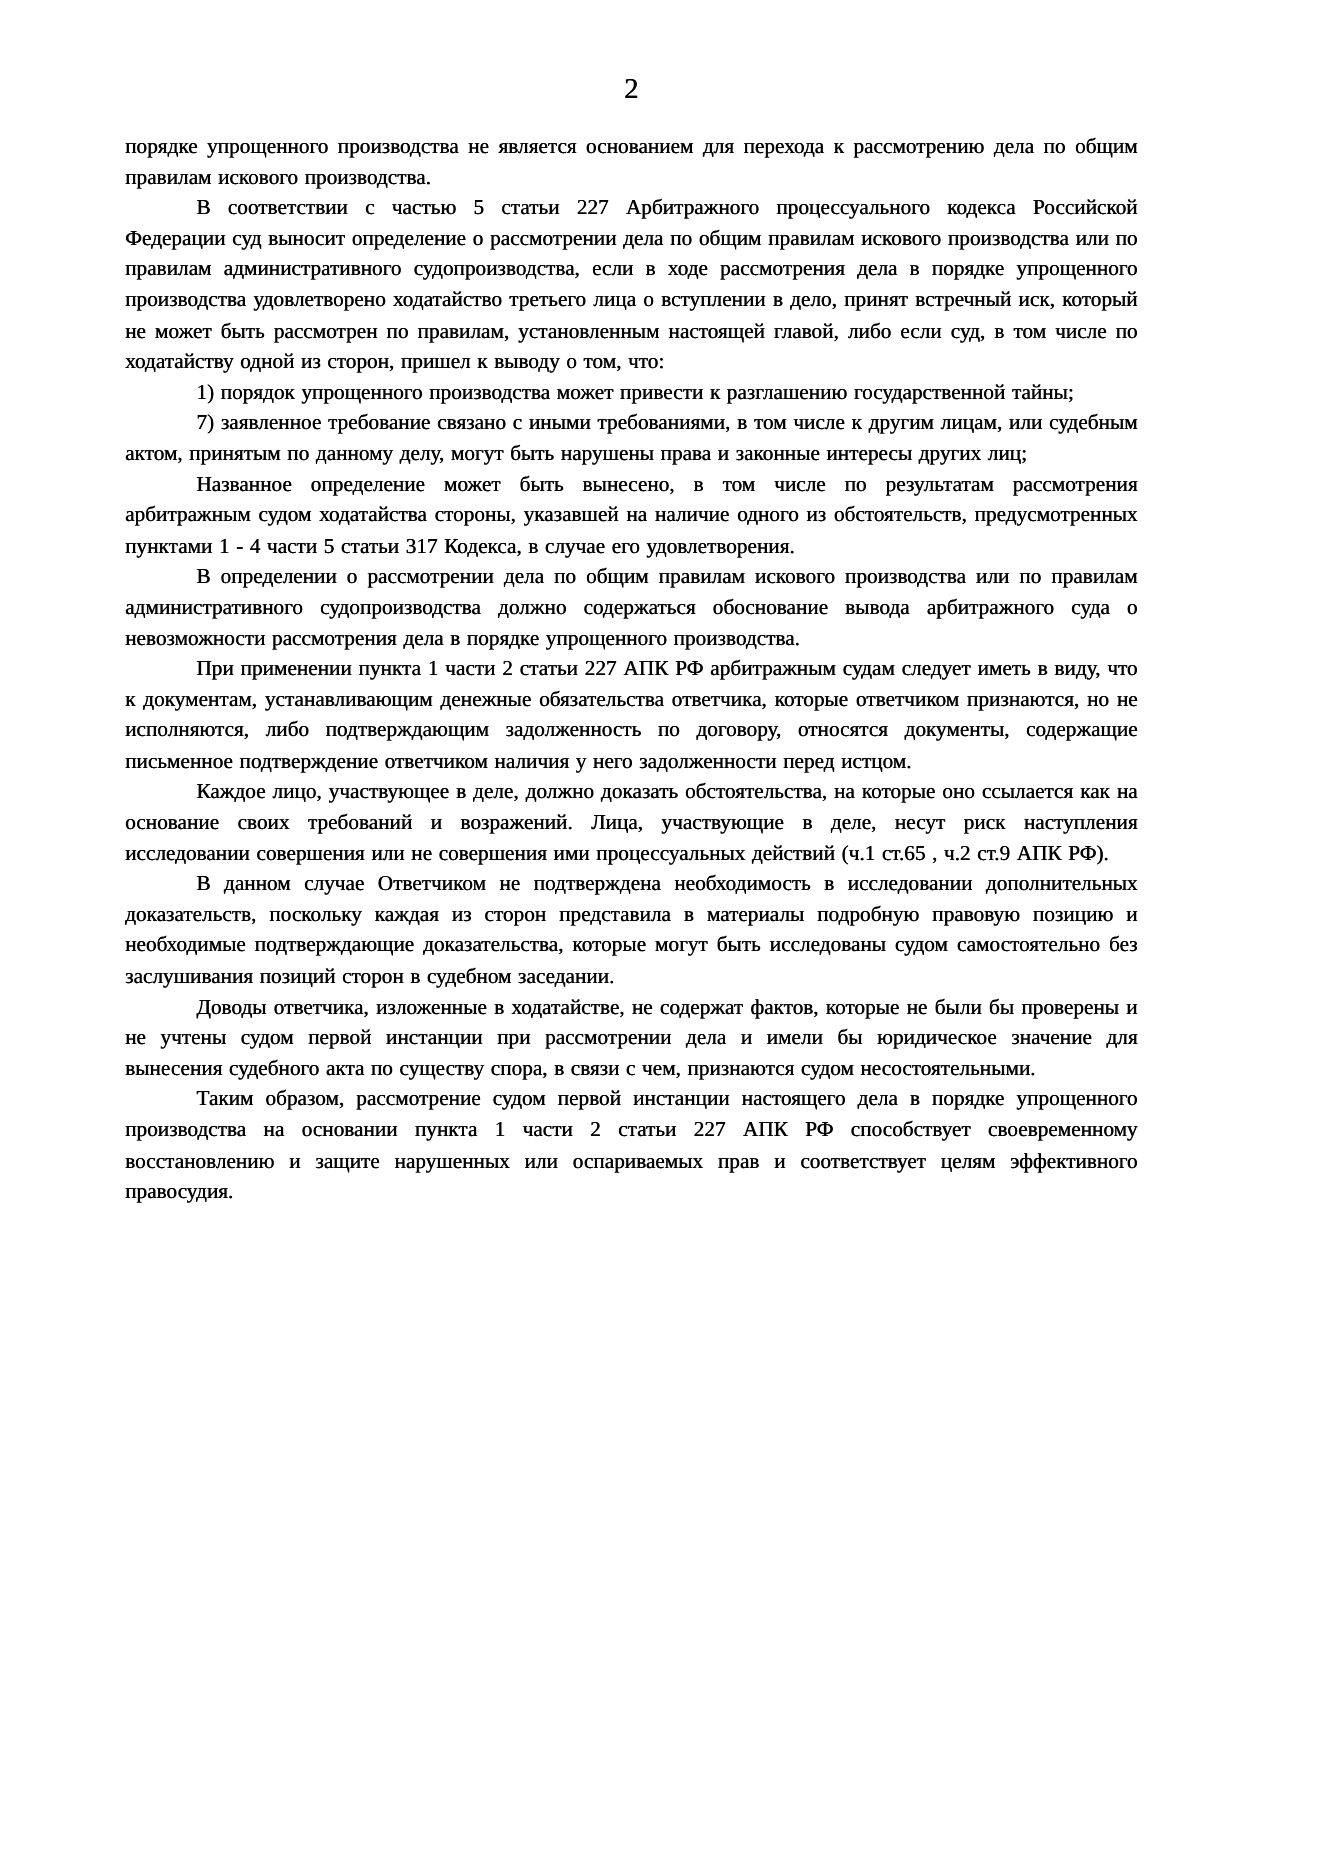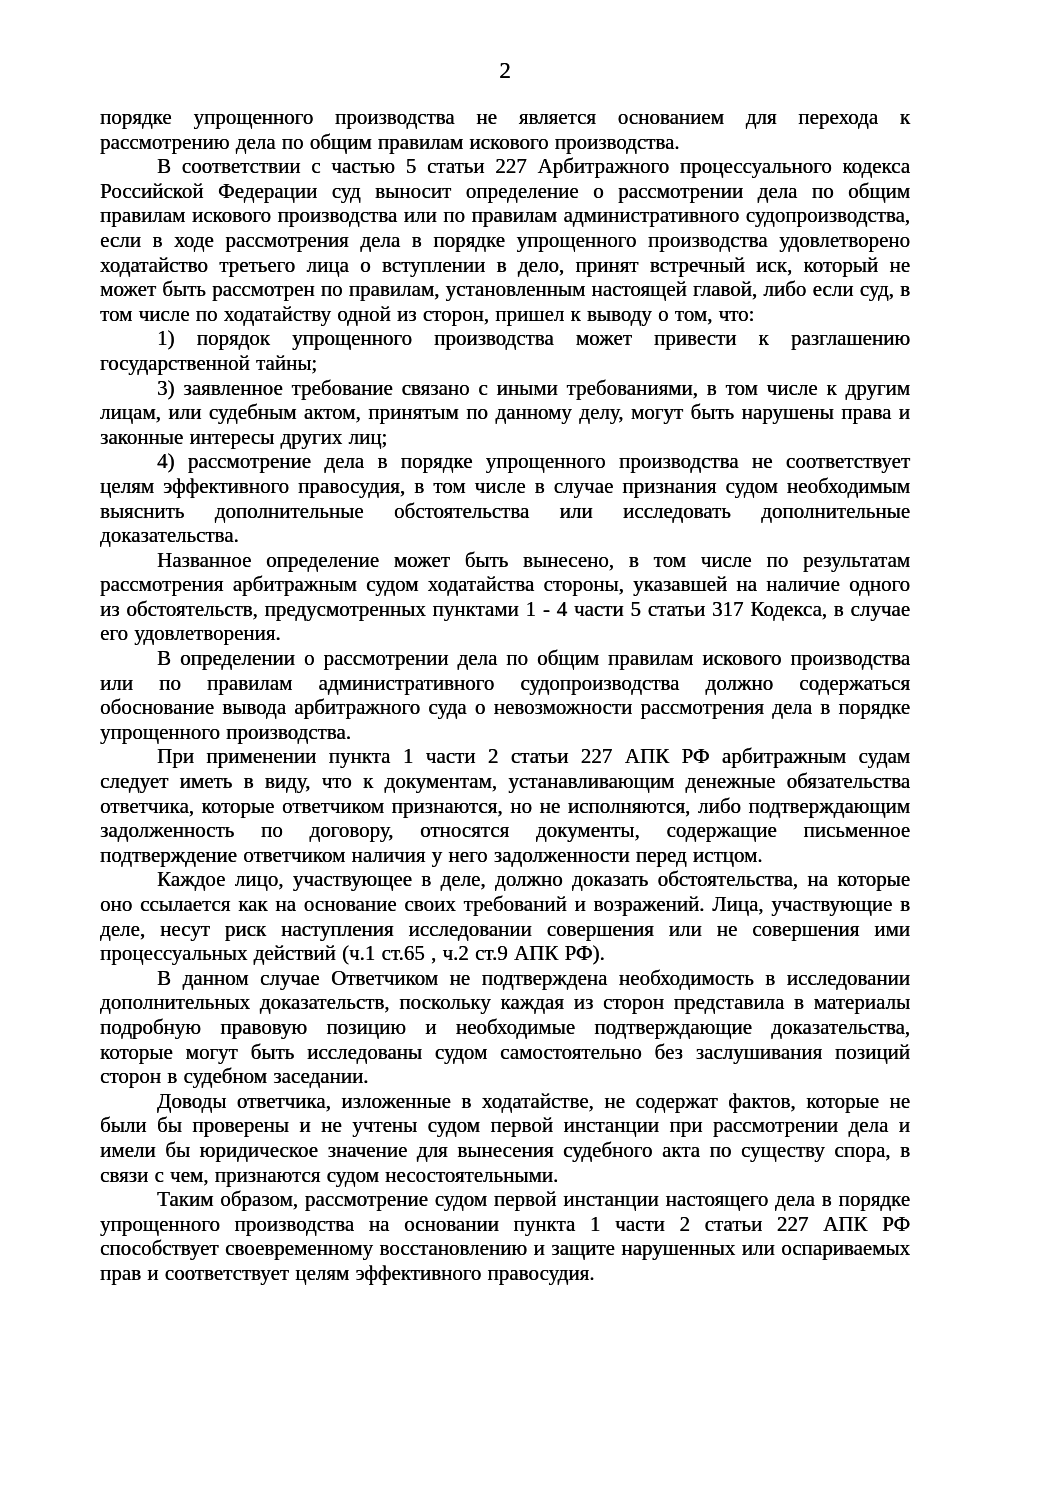--- a/index.html
+++ b/index.html
@@ -25,21 +25,21 @@
     text-align: center;
     font-size: 23px;
     line-height: 28px;
     margin-bottom: 20px;
     color: #000000;
     
     text-shadow: 0.35px 0 0 #000;
   }
   .doc-body p.para {
     margin: 0;
-    font-size: 21px;
+    font-size: 17px;
     line-height: 24.6px;
     text-align: justify;
     text-align-last: left;
     text-indent: 57px;
     word-spacing: 1px;
     text-shadow: 0.35px 0 0 #000; 
   }
   .doc-body p.para.no-indent {
     text-indent: 0;
   }
@@ -50,22 +50,21 @@
 </style>
 </head>
 <body>
 
 <div class="page">
   <div class="page-number">2</div>
   <div class="doc-body">
       <p class="para no-indent"><span>порядке упрощенного производства не является основанием для перехода к рассмотрению дела по общим правилам искового производства.</span></p>
       <p class="para"><span>В соответствии с </span><span class="u">частью 5 статьи 227</span><span> Арбитражного процессуального кодекса Российской Федерации суд выносит определение о рассмотрении дела по общим правилам искового производства или по правилам административного судопроизводства, если в ходе рассмотрения дела в порядке упрощенного производства удовлетворено ходатайство третьего лица о вступлении в дело, принят встречный иск, который не может быть рассмотрен по правилам, установленным настоящей </span><span class="u">главой</span><span>, либо если суд, в том числе по ходатайству одной из сторон, пришел к выводу о том, что:</span></p>
       <p class="para"><span>1) порядок упрощенного производства может привести к разглашению государственной тайны;</span></p>
-      <p class="para"><span>3) заявленное требование связано с иными требованиями, в том числе к другим лицам, или судебным актом, принятым по данному делу, могут быть нарушены права и законные интересы других лиц;</span></p>
-      <p class="para"><span>4) рассмотрение дела в порядке упрощенного производства не соответствует целям эффективного правосудия, в том числе в случае признания судом необходимым выяснить дополнительные обстоятельства или исследовать дополнительные доказательства.</span></p>
+      <p class="para"><span>7) заявленное требование связано с иными требованиями, в том числе к другим лицам, или судебным актом, принятым по данному делу, могут быть нарушены права и законные интересы других лиц;</span></p>
       <p class="para"><span>Названное определение может быть вынесено, в том числе по результатам рассмотрения арбитражным судом ходатайства стороны, указавшей на наличие одного из обстоятельств, предусмотренных </span><span class="u">пунктами 1</span><span> - </span><span class="u">4 части 5 статьи 317</span><span> Кодекса, в случае его удовлетворения.</span></p>
       <p class="para"><span>В определении о рассмотрении дела по общим правилам искового производства или по правилам административного судопроизводства должно содержаться обоснование вывода арбитражного суда о невозможности рассмотрения дела в порядке упрощенного производства.</span></p>
       <p class="para"><span>При применении пункта 1 части 2 статьи 227 АПК РФ арбитражным судам следует иметь в виду, что к документам, устанавливающим денежные обязательства ответчика, которые ответчиком признаются, но не исполняются, либо подтверждающим задолженность по договору, относятся документы, содержащие письменное подтверждение ответчиком наличия у него задолженности перед истцом.</span></p>
       <p class="para"><span>Каждое лицо, участвующее в деле, должно доказать обстоятельства, на которые оно ссылается как на основание своих требований и возражений. Лица, участвующие в деле, несут риск наступления исследовании совершения или не совершения ими процессуальных действий (ч.1 ст.65 , ч.2 ст.9 АПК РФ).</span></p>
       <p class="para"><span>В данном случае Ответчиком не подтверждена необходимость в исследовании дополнительных доказательств, поскольку каждая из сторон представила в материалы подробную правовую позицию и необходимые подтверждающие доказательства, которые могут быть исследованы судом самостоятельно без заслушивания позиций сторон в судебном заседании.</span></p>
       <p class="para"><span>Доводы ответчика, изложенные в ходатайстве, не содержат фактов, которые не были бы проверены и не учтены судом первой инстанции при рассмотрении дела и имели бы юридическое значение для вынесения судебного акта по существу спора, в связи с чем, признаются судом несостоятельными.</span></p>
       <p class="para"><span>Таким образом, рассмотрение судом первой инстанции настоящего дела в порядке упрощенного производства на основании пункта 1 части 2 статьи 227 АПК РФ способствует своевременному восстановлению и защите нарушенных или оспариваемых прав и  соответствует целям эффективного правосудия.</span></p>
     </div>
 </div>
 

